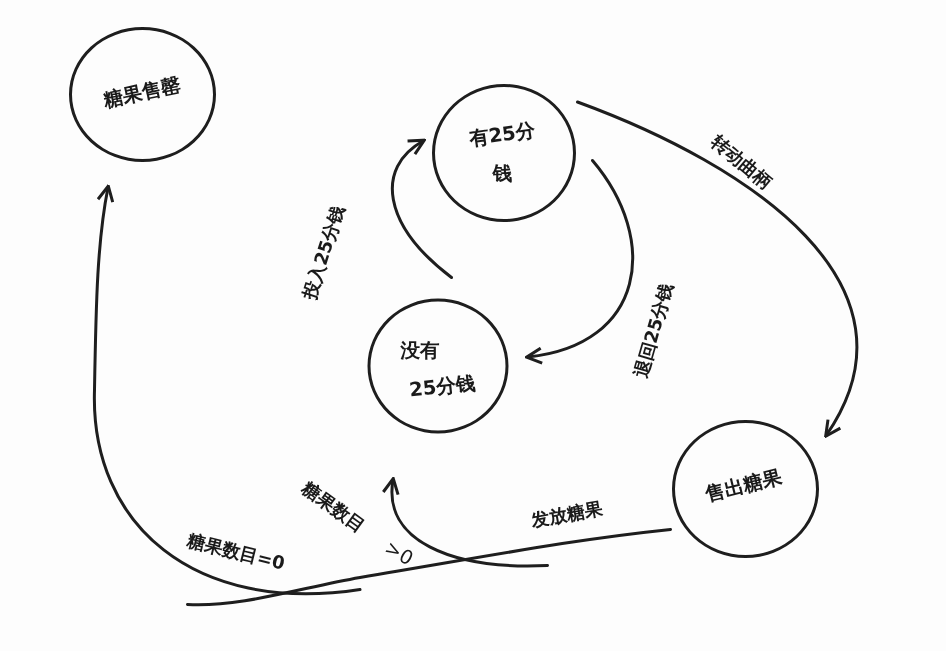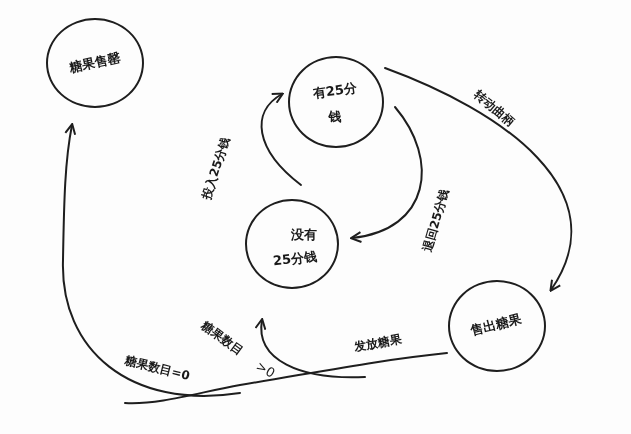--- a/index.html
+++ b/index.html
@@ -38,21 +38,21 @@
   </svg>
 
   <div class="state" style="left:46px; top:18px; width:98px; height:90px;"></div>
   <div class="label st-text" style="left:50px; top:50px; width:90px; transform: rotate(-12deg);">糖果售罄</div>
 
   <div class="state" style="left:288px; top:56px; width:96px; height:92px;"></div>
   <div class="label st-text" style="left:300px; top:78px; width:70px; transform: rotate(-8deg);">有25分</div>
   <div class="label st-text" style="left:320px; top:104px; width:30px;">钱</div>
 
   <div class="state" style="left:245px; top:199px; width:94px; height:90px;"></div>
-  <div class="label st-text" style="left:284px; top:222px; width:40px;">没有</div>
+  <div class="label st-text" style="left:260px; top:222px; width:40px;">没有</div>
   <div class="label st-text" style="left:260px; top:246px; width:70px; transform: rotate(-6deg);">25分钱</div>
 
   <div class="state" style="left:448px; top:280px; width:98px; height:92px;"></div>
   <div class="label st-text" style="left:458px; top:312px; width:76px; transform: rotate(-14deg);">售出糖果</div>
 
   <div class="label tr-text" style="left:184px; top:160px; transform: rotate(-72deg);">投入25分钱</div>
   <div class="label tr-text" style="left:404px; top:212px; transform: rotate(-74deg);">退回25分钱</div>
   <div class="label tr-text" style="left:470px; top:100px; transform: rotate(40deg);">转动曲柄</div>
   <div class="label tr-text" style="left:354px; top:335px; transform: rotate(-10deg);">发放糖果</div>
   <div class="label tr-text" style="left:198px; top:330px; transform: rotate(36deg);">

